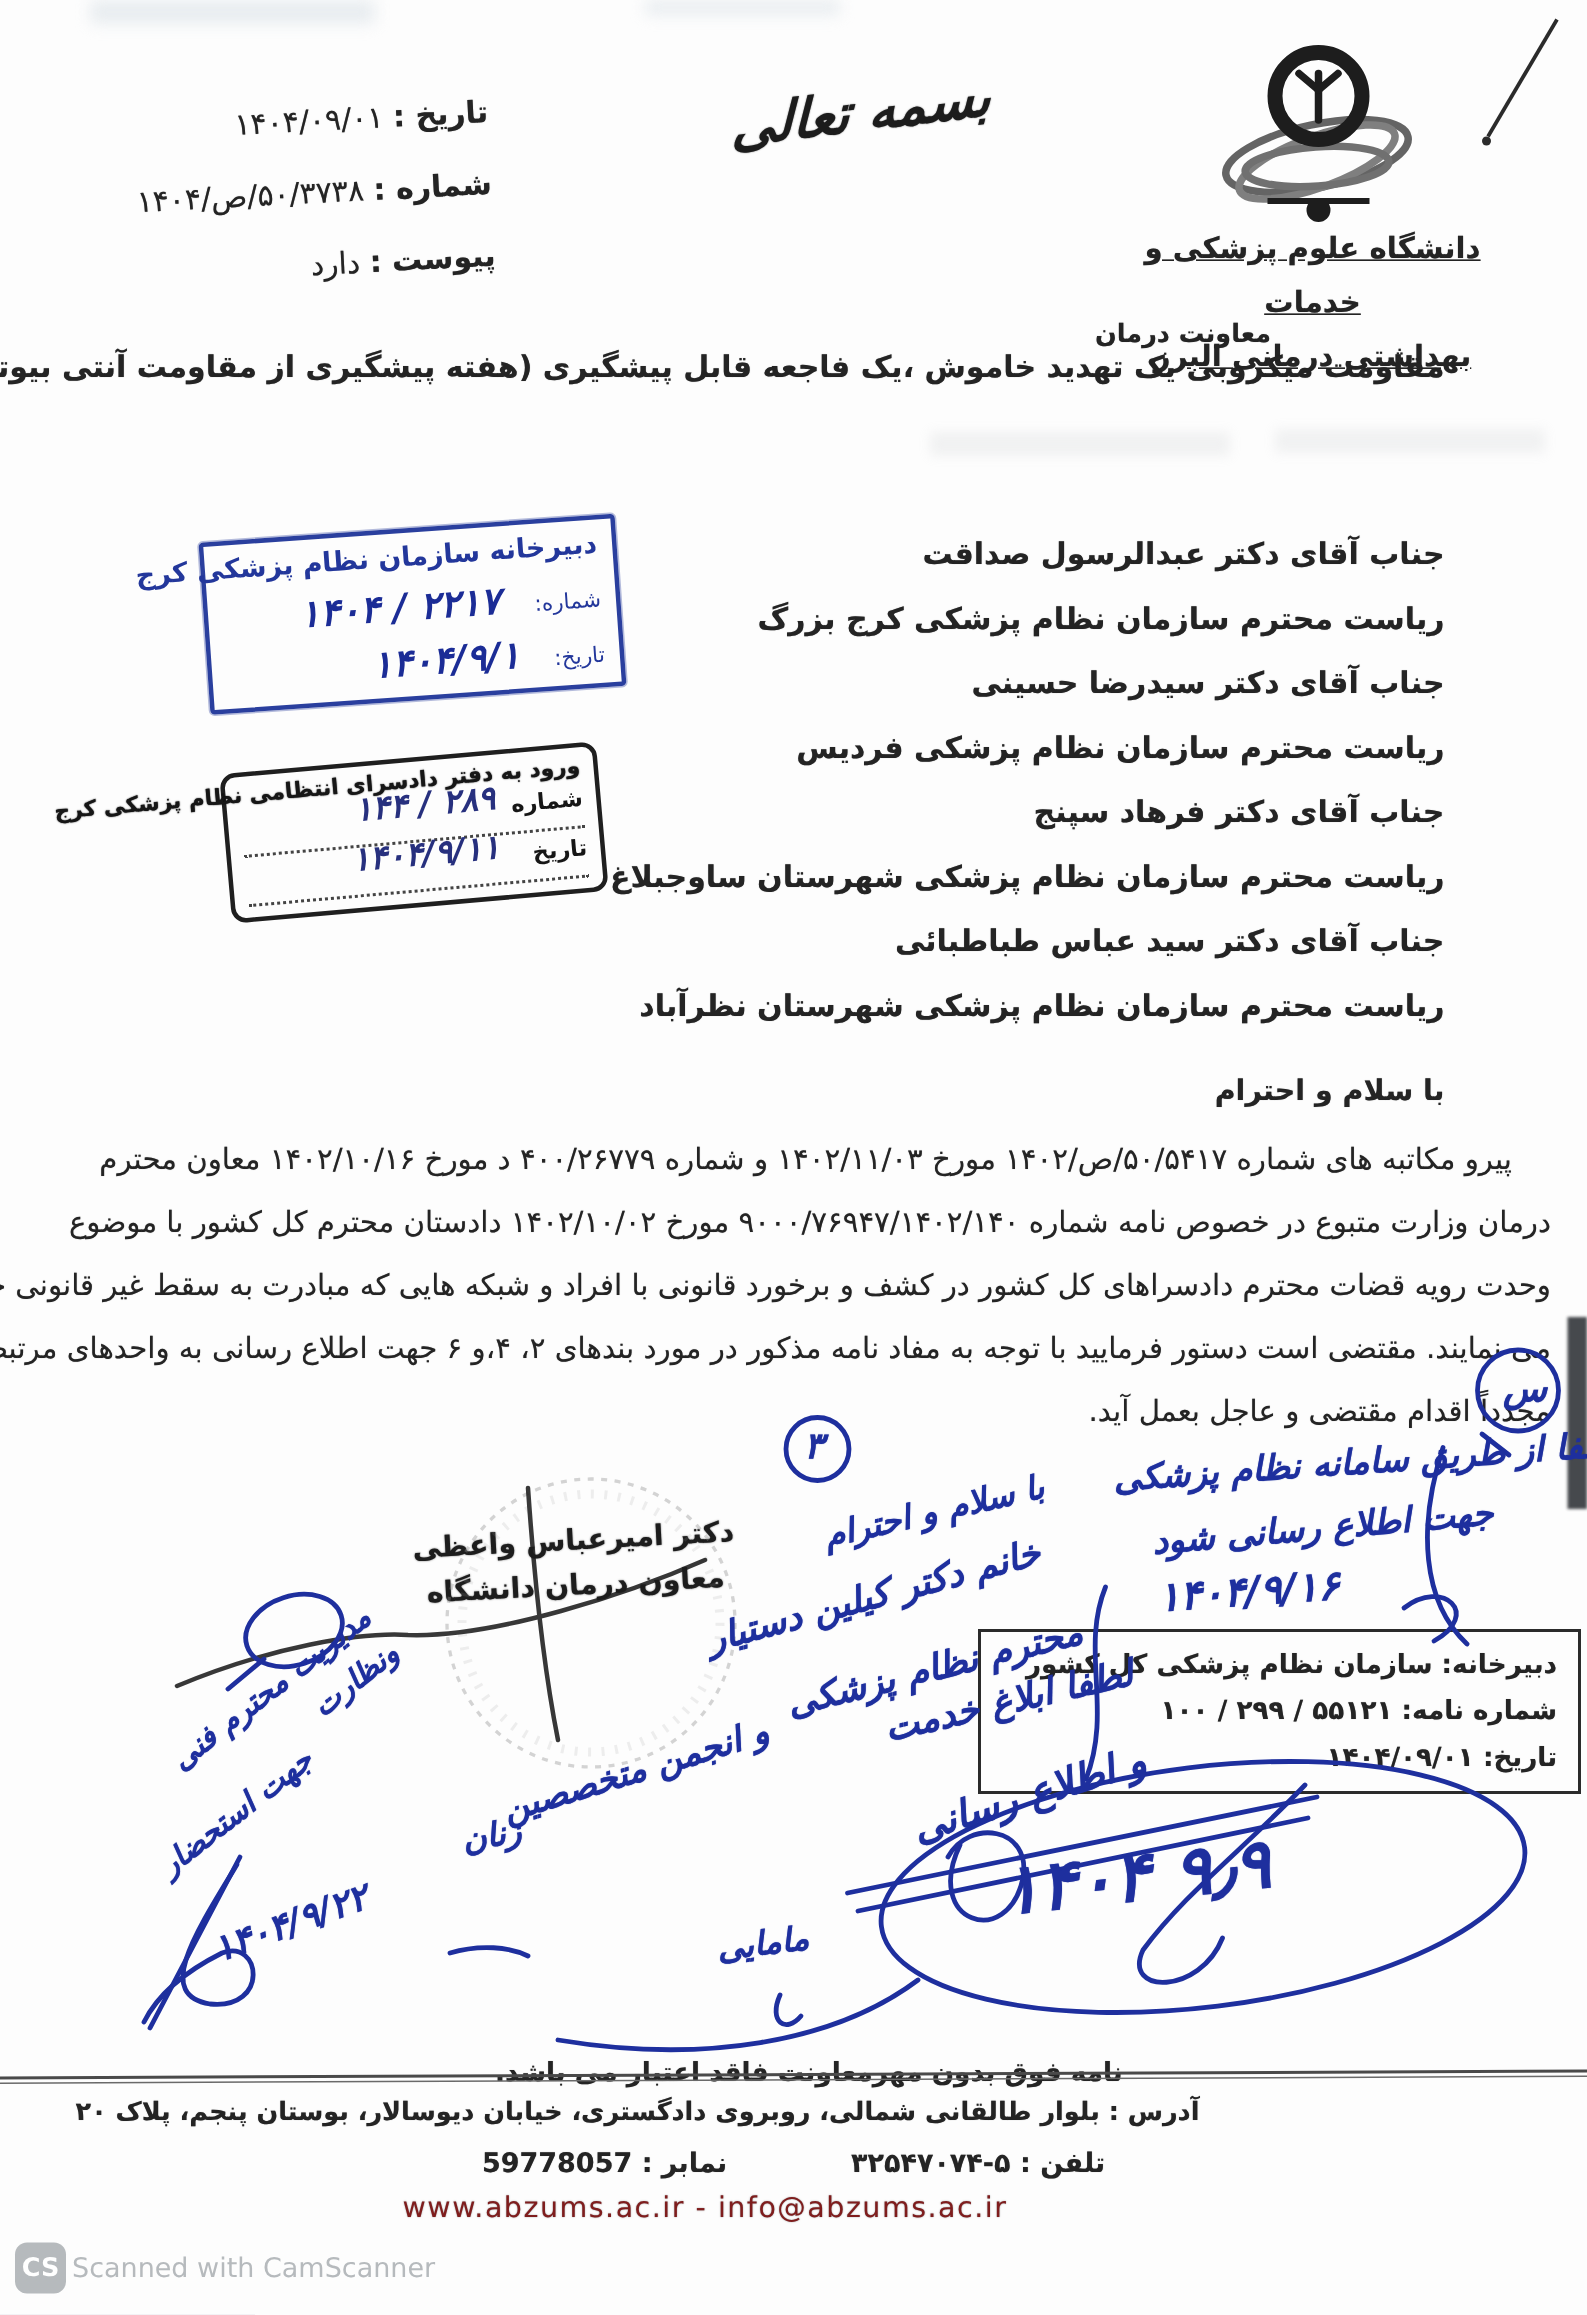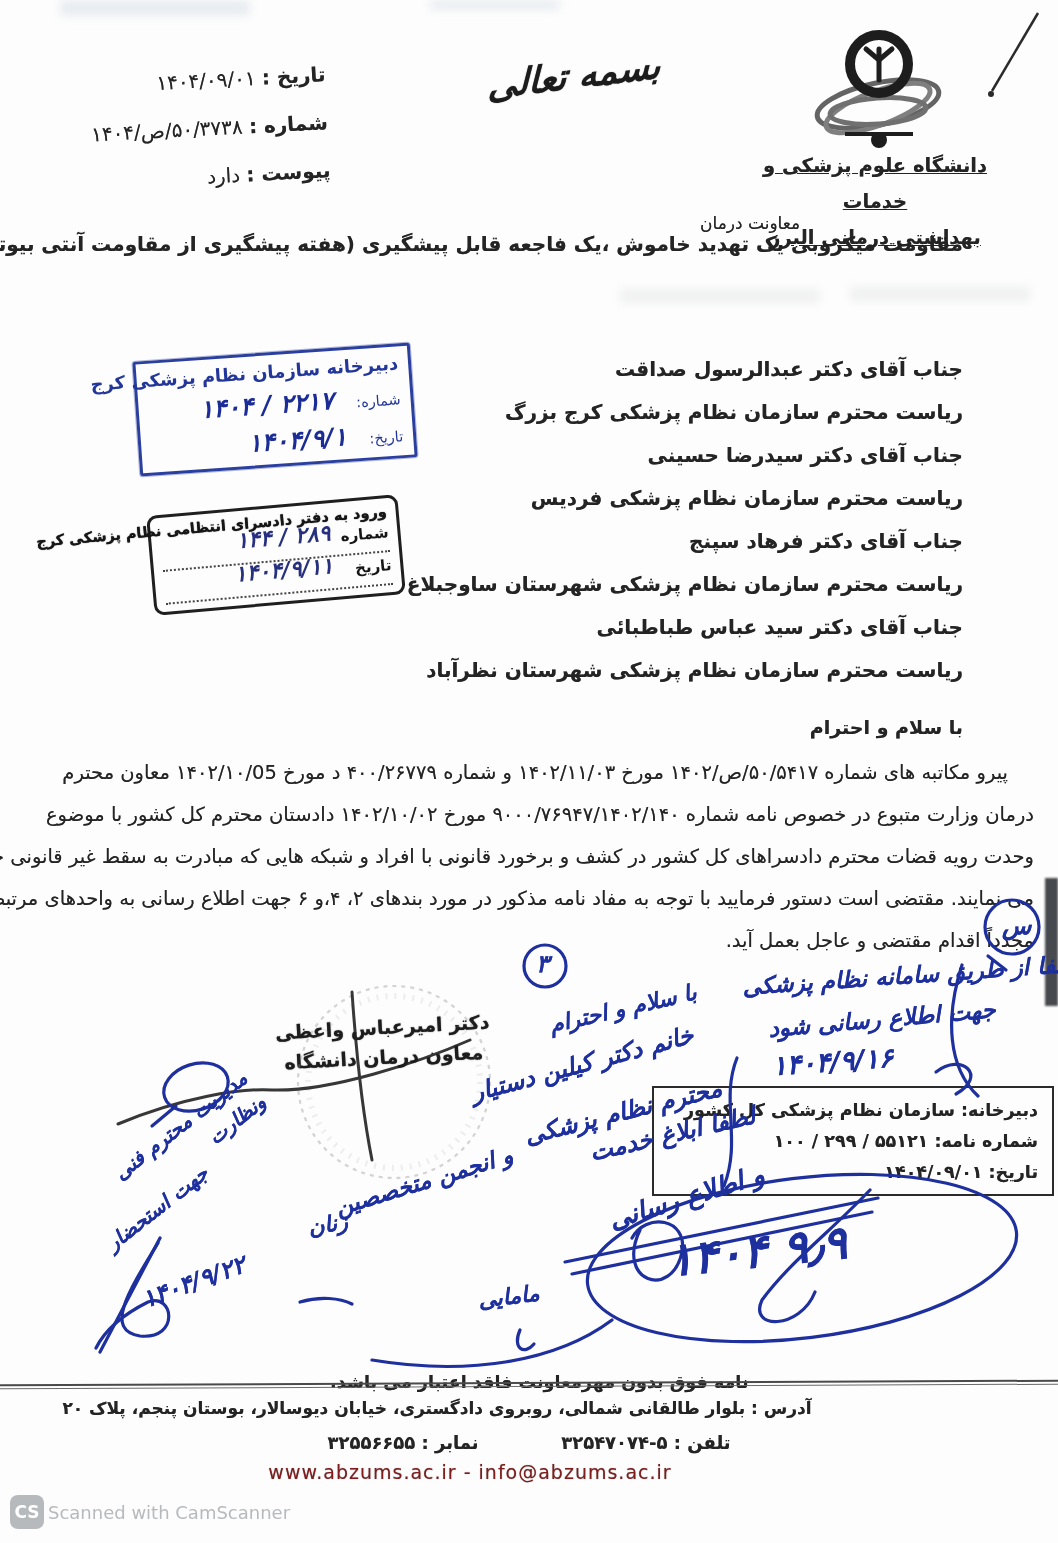--- a/index.html
+++ b/index.html
@@ -22,21 +22,21 @@
   
   .meta{ line-height:48px; font-size:20px; transform:rotate(-3deg); }
   .meta .lbl{ font-weight:bold; }
   
   .besm{
     font-size:36px; font-weight:bold; font-style:italic;
     transform:rotate(-7deg) skewX(-8deg); color:#1c1c1c;
     text-shadow:0 0 1px rgba(0,0,0,.6);
   }
   .org{ font-size:19.5px; font-weight:bold; text-align:center; line-height:36px;text-decoration:underline;}
-  .moavenat{ font-size:17px; font-weight:normal;}
+  .moavenat{ font-size:17px; font-weight:bold;margin-left:30px;}
   .subject{ font-size:20px; font-weight:bold; white-space:nowrap;}
   
   .stamp-blue{
     border:3px solid #2a3f9e; border-radius:3px; box-shadow:0 0 0 1px rgba(42,63,158,.35);
     transform:rotate(-4deg); color:#23379b; padding:6px 10px 8px;
     background:rgba(255,255,255,.25);
   }
   .stamp-blue .t{ font-size:18px; font-weight:bold; text-align:center; white-space:nowrap;}
   .stamp-blue .row{ font-size:14.5px; margin-top:8px; }
   .stamp-blue .hand{ font-size:25px; font-style:italic; font-weight:600; color:#1b2c96; margin:0 18px 0 0; letter-spacing:2px;}
@@ -160,21 +160,21 @@
     <div>ریاست محترم سازمان نظام پزشکی فردیس</div>
     <div>جناب آقای دکتر فرهاد سپنج</div>
     <div>ریاست محترم سازمان نظام پزشکی شهرستان ساوجبلاغ</div>
     <div>جناب آقای دکتر سید عباس طباطبائی</div>
     <div>ریاست محترم سازمان نظام پزشکی شهرستان نظرآباد</div>
   </div>
 
   <div class="abs rtl salut printed" style="right:95px;top:716px;">با سلام و احترام</div>
 
   <div class="abs rtl bodytxt printed" style="right:24px;left:24px;top:752px;">
-    <div class="l indent">پیرو مکاتبه های شماره ۵۰/۵۴۱۷/ص/۱۴۰۲ مورخ ۱۴۰۲/۱۱/۰۳ و شماره ۴۰۰/۲۶۷۷۹ د مورخ ۱۴۰۲/۱۰/05 معاون محترم</div>
+    <div class="l indent">پیرو مکاتبه های شماره ۵۰/۵۴۱۷/ص/۱۴۰۲ مورخ ۱۴۰۲/۱۱/۰۳ و شماره ۴۰۰/۲۶۷۷۹ د مورخ ۱۴۰۲/۱۰/۱۶ معاون محترم</div>
     <div class="l">درمان وزارت متبوع در خصوص نامه شماره ۹۰۰۰/۷۶۹۴۷/۱۴۰۲/۱۴۰ مورخ ۱۴۰۲/۱۰/۰۲ دادستان محترم کل کشور با موضوع</div>
     <div class="l">وحدت رویه قضات محترم دادسراهای کل کشور در کشف و برخورد قانونی با افراد و شبکه هایی که مبادرت به سقط غیر قانونی جنین</div>
     <div class="l">می نمایند. مقتضی است دستور فرمایید با توجه به مفاد نامه مذکور در مورد بندهای ۲، ۴،و ۶ جهت اطلاع رسانی به واحدهای مرتبط</div>
     <div class="l">مجدداً اقدام مقتضی و عاجل بعمل آید.</div>
   </div>
 
   <div class="abs signer" style="left:268px;top:1012px;width:230px;">
     <div>دکتر امیرعباس واعظی</div>
     <div>معاون درمان دانشگاه</div>
   </div>
@@ -242,25 +242,25 @@
   <span class="abs ink rtl" style="left:606px;top:1182px;font-size:26px;transform:rotate(-17deg);">و اطلاع رسانی</span>
 
   <span class="abs ink rtl" style="left:48px;top:1128px;font-size:20px;transform:rotate(-38deg);width:230px;white-space:normal;line-height:30px;">مدیریت محترم فنی ونظارت</span>
   <span class="abs ink rtl" style="left:96px;top:1196px;font-size:20px;transform:rotate(-38deg);">جهت استحضار</span>
   <span class="abs ink" style="left:140px;top:1268px;font-size:24px;letter-spacing:4px;transform:rotate(-20deg);">۱۴۰۴/۹/۲۲</span>
 
   <span class="abs ink" dir="ltr" style="left:668px;top:1224px;font-size:46px;letter-spacing:16px;transform:rotate(-6deg);">۱۴۰۴ ۹٫۹</span>
 
   <div class="abs rtl validity printed" style="left:330px;top:1348px;margin-top:24px;">نامه فوق بدون مهرمعاونت فاقد اعتبار می باشد.</div>
   <div class="abs rule" style="left:0;top:1382px;width:1058px;"></div>
-  <div class="abs rtl addr printed center" style="left:12px;top:1398px;width:850px;">آدرس : بلوار طالقانی شمالی، روبروی دادگستری، خیابان دیوسالار، بوستان پنجم، پلاک ۲۰</div>
+  <div class="abs rtl addr printed center" style="left:0;top:1398px;width:850px;">آدرس : بلوار طالقانی شمالی، روبروی دادگستری، خیابان دیوسالار، بوستان پنجم، پلاک ۲۰</div>
   <div class="abs rtl phones printed center" style="left:0;top:1432px;width:1058px;">
     <span>تلفن : ۵-۳۲۵۴۷۰۷۴</span>
     <span style="display:inline-block;width:70px;"></span>
-    <span>نمابر : ۳۲۵۵۶۶۵۵</span>
+    <span>نمابر : 59778057</span>
   </div>
   <div class="abs weburl center" style="left:0;top:1461px;width:940px;">www.abzums.ac.ir - info@abzums.ac.ir</div>
 
   <div class="abs" style="left:10px;top:1495px;display:flex;align-items:center;gap:4px;">
     <div class="cs-badge">CS</div>
     <div class="cs-text">Scanned with CamScanner</div>
   </div>
 
 </div>
 

